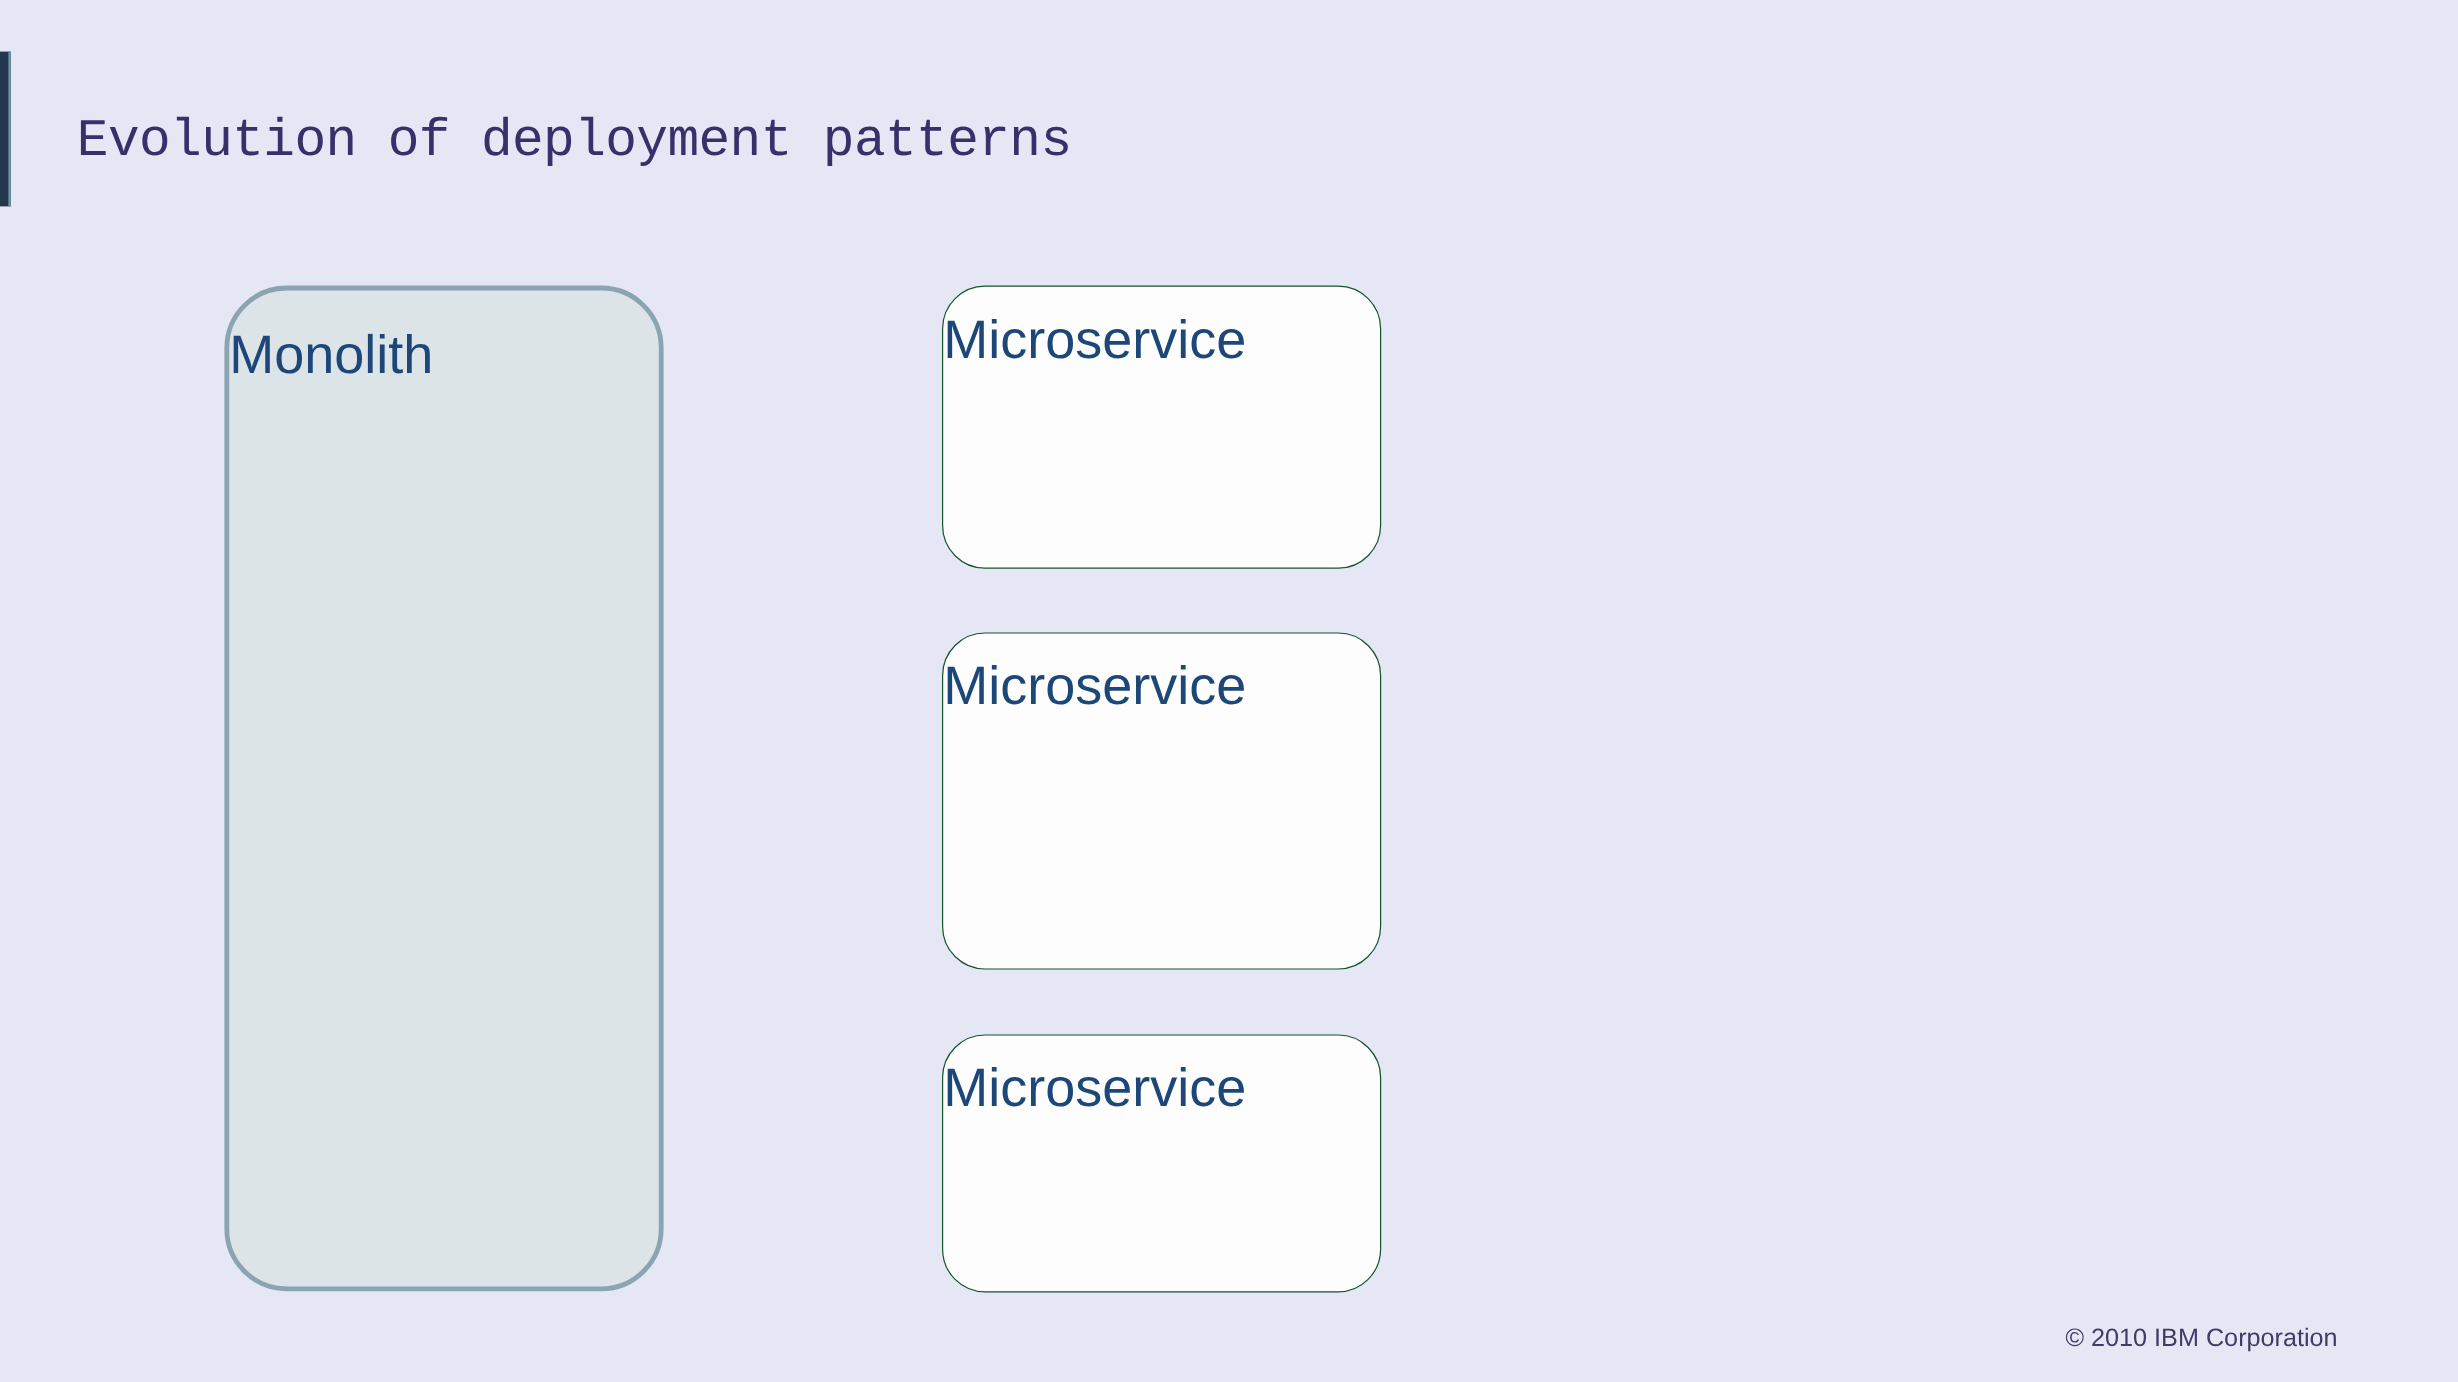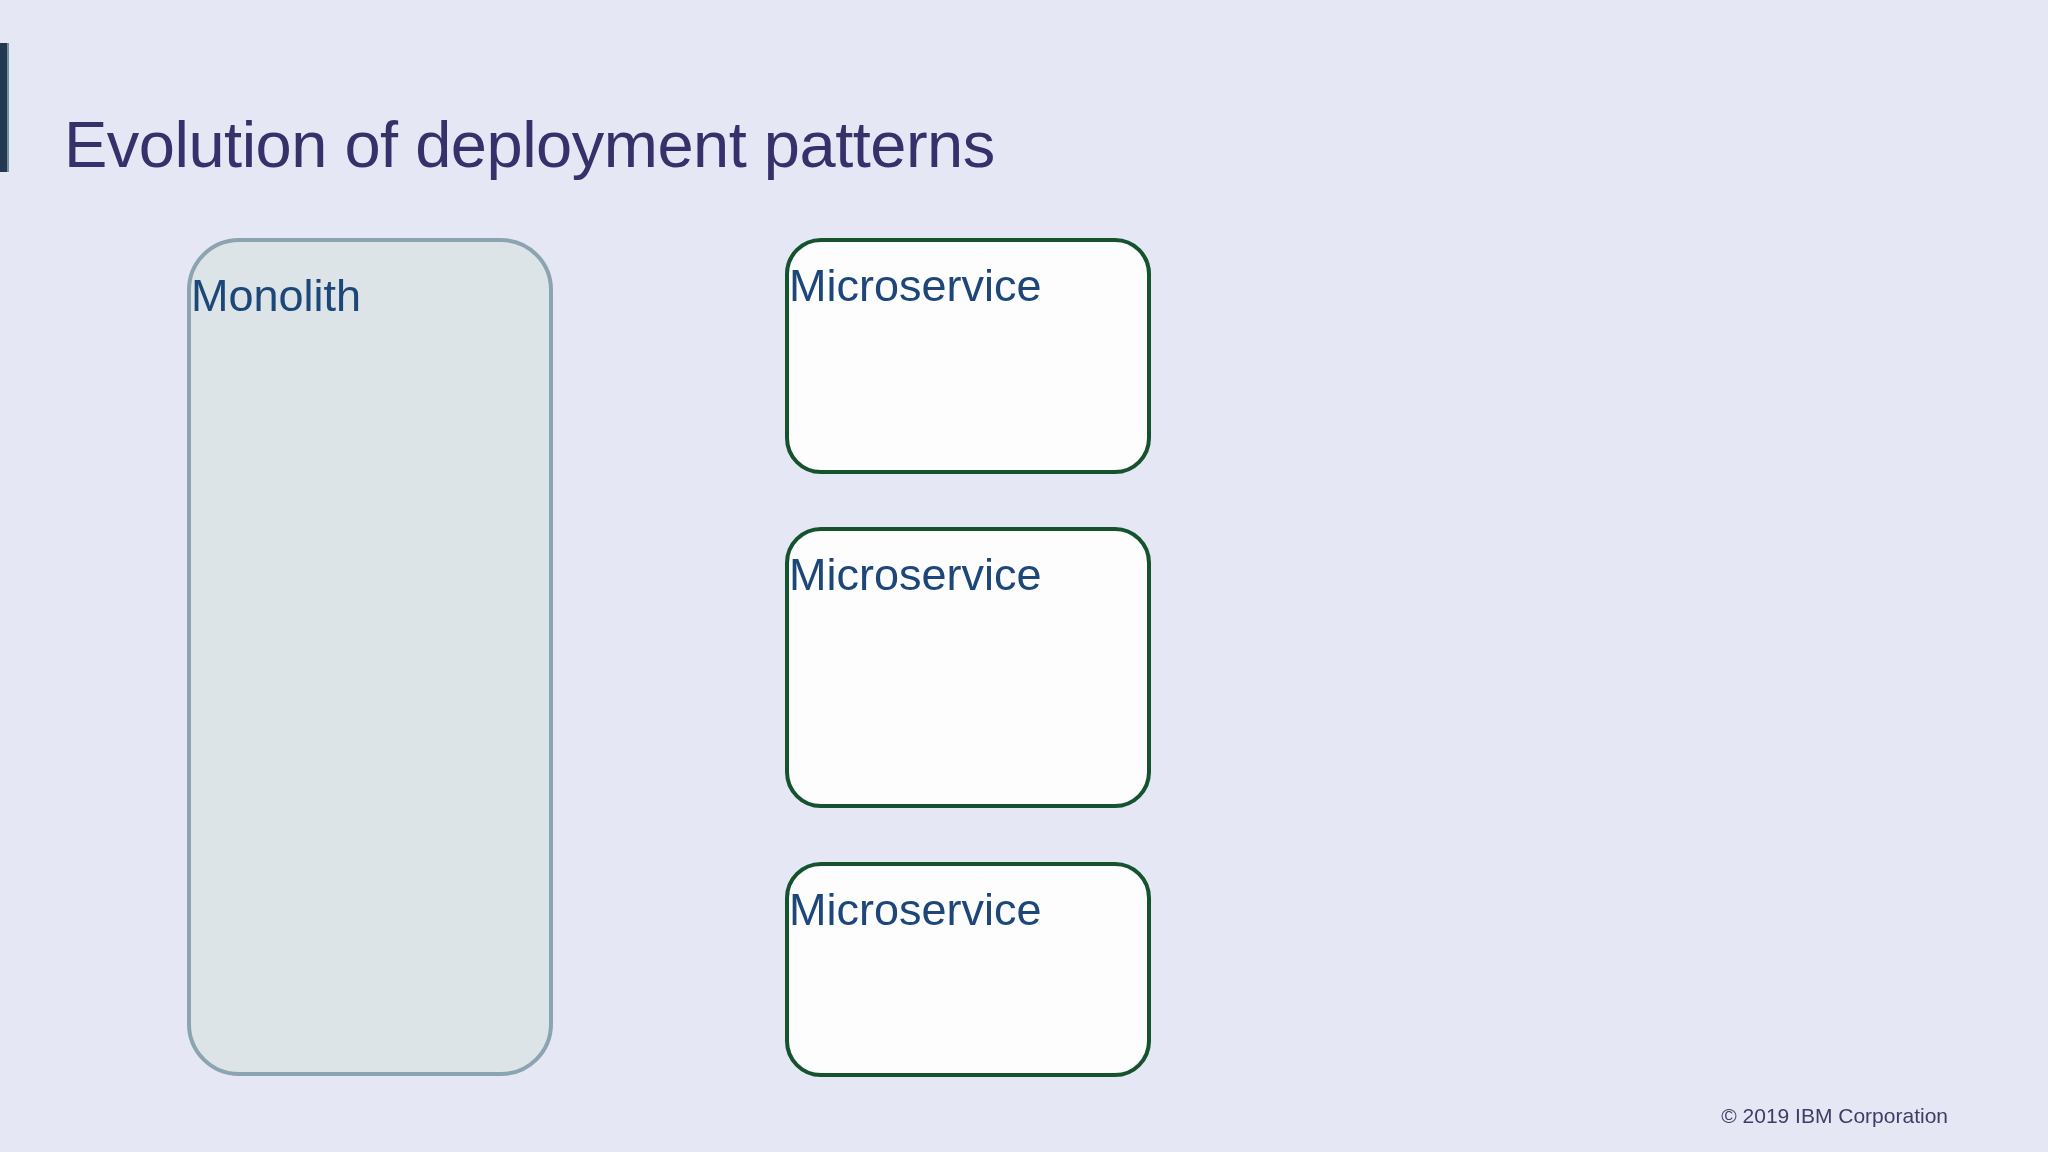--- a/index.html
+++ b/index.html
@@ -21,26 +21,27 @@
     top: 43px;
     width: 7px;
     height: 129px;
     background: #243850;
     border-right: 2px solid #6f93a3;
   }
   .slide-title {
     position: absolute;
     left: 64px;
     top: 64px;
-    font-size: 65px;
+    font-size: 44px;
     line-height: 1.15;
     font-weight: 400;
     letter-spacing: -0.5px;
     color: #37316b;
     white-space: nowrap;
+    font-family: Liberation Mono, monospace;
   }
   .box {
     position: absolute;
     box-sizing: border-box;
   }
   .box-label {
     font-size: 45px;
     line-height: 1.4;
     color: #1c4778;
     font-weight: 400;
@@ -52,21 +53,21 @@
     height: 838px;
     background: #dce4e7;
     border: 4px solid #8ba4b1;
     border-radius: 52px;
     padding-top: 22px;
   }
   .microservice {
     left: 785px;
     width: 366px;
     background: #fdfdfe;
-    border: 4px solid #14532d;
+    border: 1px solid #14532d;
     border-radius: 36px;
     padding-top: 12px;
   }
   .ms-1 { top: 238px; height: 236px; }
   .ms-2 { top: 527px; height: 281px; }
   .ms-3 { top: 862px; height: 215px; }
   .footer-copyright {
     position: absolute;
     right: 100px;
     top: 1104px;
@@ -94,15 +95,15 @@
   </div>
 
   <div class="box microservice ms-2">
     <div class="box-label">Microservice</div>
   </div>
 
   <div class="box microservice ms-3">
     <div class="box-label">Microservice</div>
   </div>
 
-  <div class="footer-copyright">© 2019 IBM Corporation</div>
+  <div class="footer-copyright">© 2010 IBM Corporation</div>
 
 </div>
 
 </body></html>

